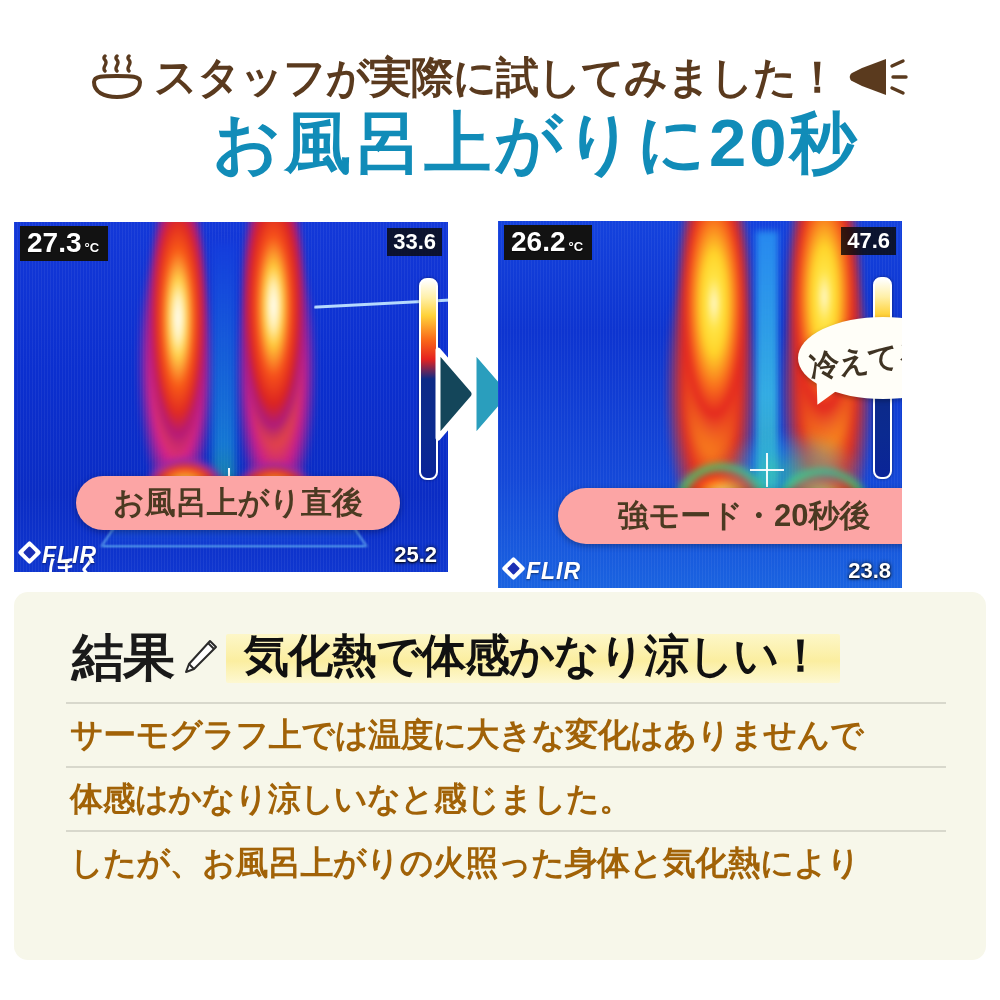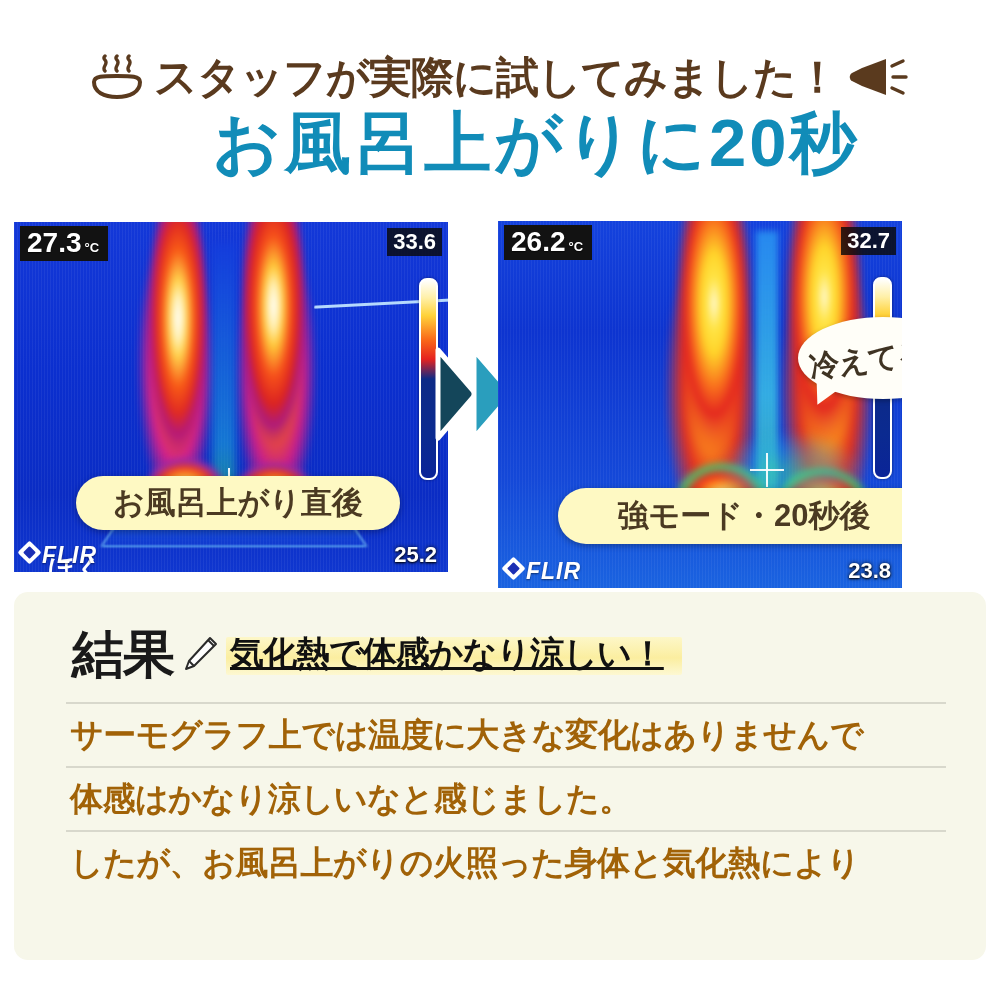--- a/index.html
+++ b/index.html
@@ -275,21 +275,21 @@
     color: #ffffff;
     font-size: 27px;
     font-weight: bold;
     line-height: 1.12;
     text-shadow: 0 0 6px rgba(20,40,160,0.9);
   }
 
   
   .caption-pill {
     position: absolute;
-    background: #fef9c3;
+    background: #fca5a5;
     border-radius: 30px;
     box-shadow: 0 2px 6px rgba(0,0,0,0.3);
     display: flex;
     align-items: center;
     justify-content: center;
     color: #4b3a22;
     font-weight: bold;
     white-space: nowrap;
   }
   .caption-left {
@@ -361,28 +361,27 @@
   .result-label {
     font-size: 52px;
     font-weight: bold;
     color: #1a1a1a;
     letter-spacing: -1px;
     line-height: 1;
   }
   .pencil-icon { width: 40px; height: 40px; display: block; flex: 0 0 auto; }
   .result-highlight {
     position: relative;
-    font-size: 34px;
+    font-size: 45px;
     font-weight: bold;
     color: #111111;
     letter-spacing: -1px;
     line-height: 1;
-    padding: 5px 12px 7px 4px;
+    padding: 5px 12px 7px 18px;
     white-space: nowrap;
-    text-decoration: underline;
   }
   .result-highlight::before {
     content: "";
     position: absolute;
     left: 0; right: -6px;
     top: 6px; bottom: 2px;
     background: linear-gradient(180deg, #fdf7c8 0%, #fbeea0 55%, #fdf8d2 100%);
     border-radius: 2px;
     z-index: 0;
   }
@@ -491,21 +490,21 @@
     <div class="leg foot-r-right"></div>
     <div class="cool-r"></div>
   </div>
 
   <div class="crosshair ch-r"></div>
 
   <div class="hud-temp-main">
     <span>26.2</span>
     <span class="unit">°C</span>
   </div>
-  <div class="hud-temp-max">32.7</div>
+  <div class="hud-temp-max">47.6</div>
   <div class="scale-bar"></div>
   <div class="hud-temp-min">23.8</div>
 
   <div class="bubble">
     <div class="bubble-tail"></div>
     <span class="bubble-text">冷えてる！</span>
   </div>
 
   <div class="flir-logo">
     <div class="flir-diamond"></div>

